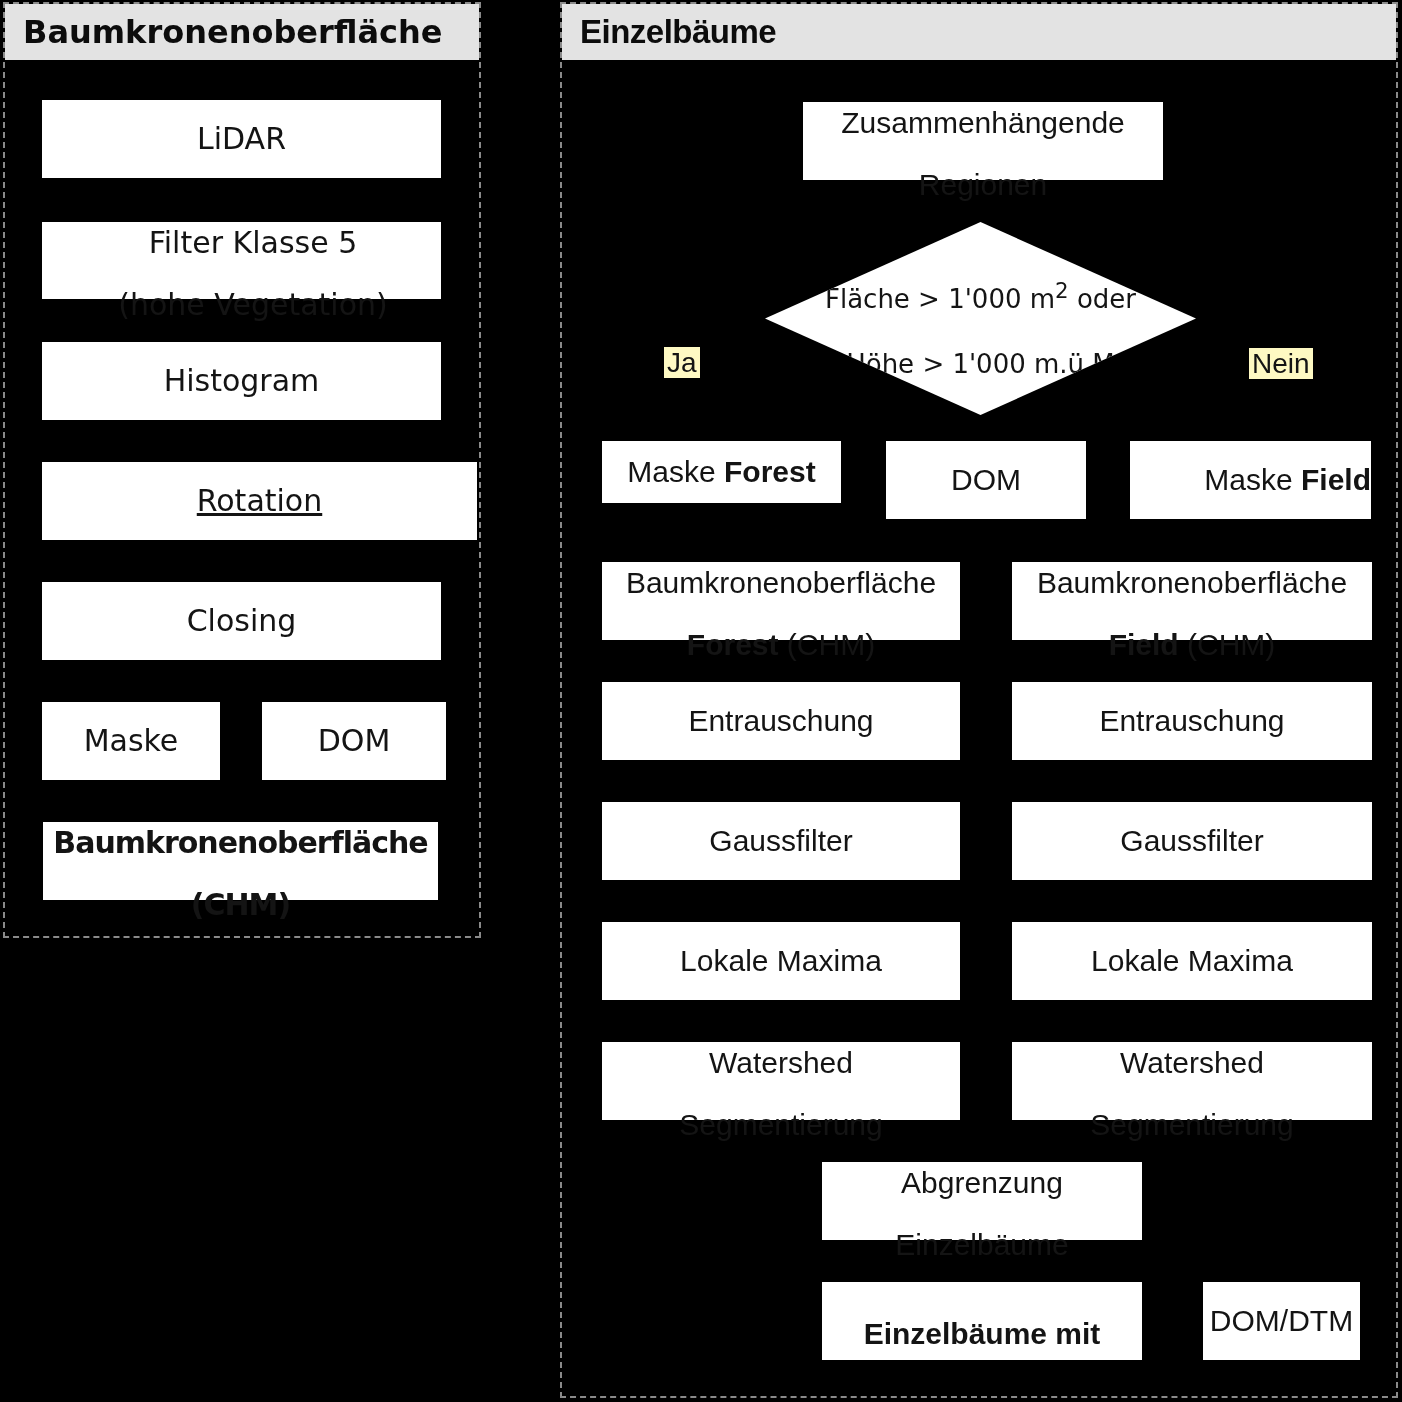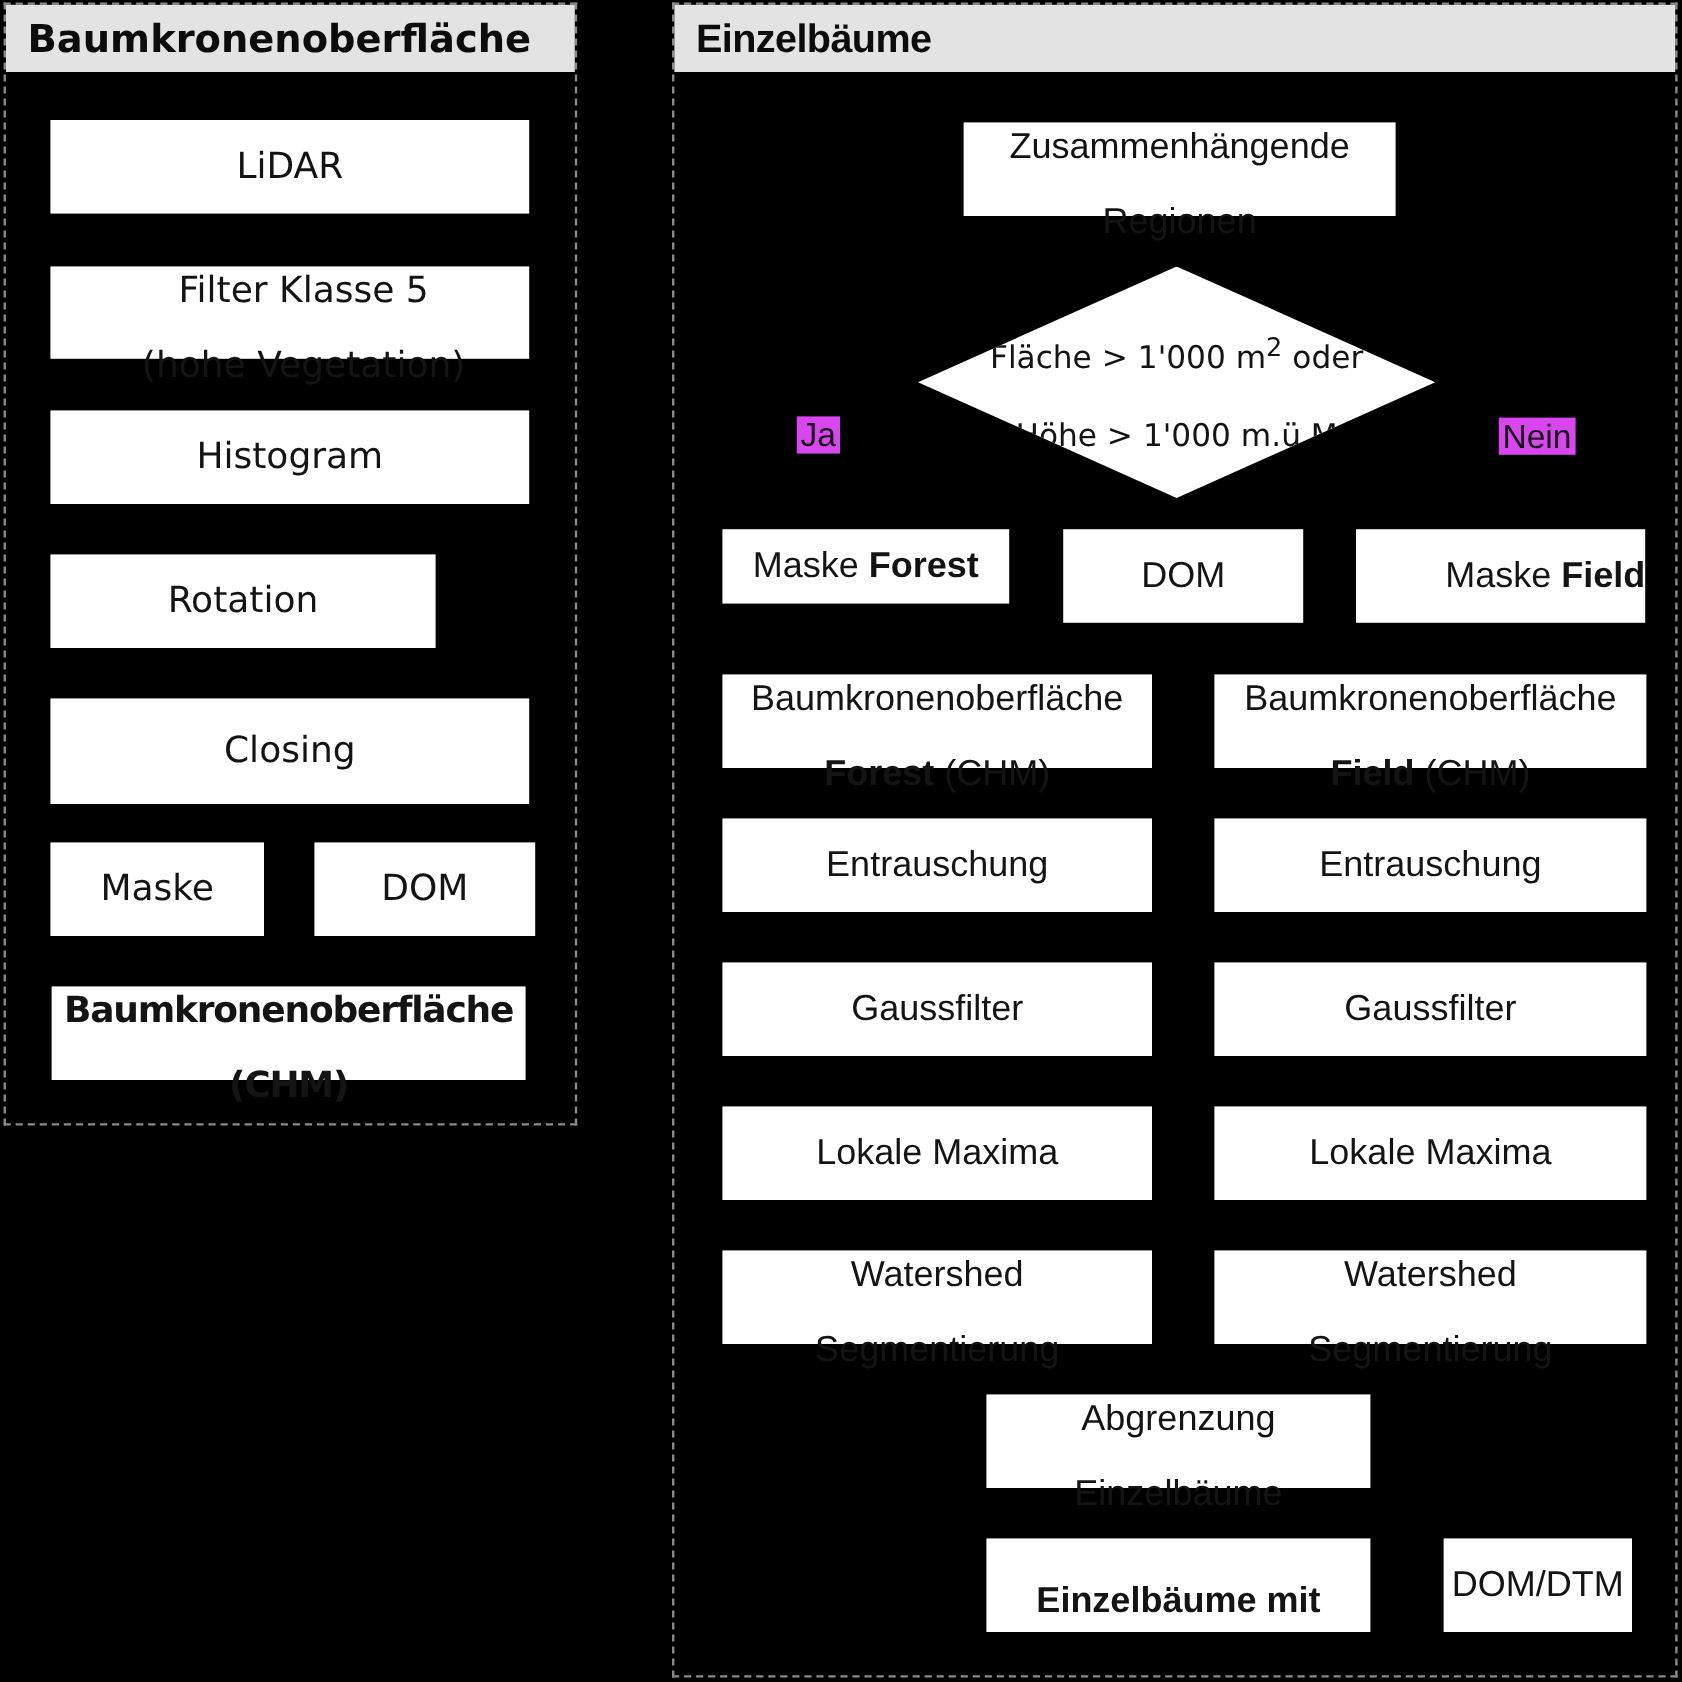--- a/index.html
+++ b/index.html
@@ -67,36 +67,36 @@
     font-size: 26px;
     line-height: 1.5;
   }
   .sup {
     font-size: 0.82em;
     position: relative;
     top: -0.45em;
   }
   .chip {
     position: absolute;
-    background: #d946ef;
+    background: #fef9c3;
     color: #141414;
     font-family: "Liberation Sans", sans-serif;
     font-size: 28px;
     line-height: 31px;
     padding: 0 3px;
   }
   #chip-ja   { left: 102px; top: 343px; }
   #chip-nein { left: 687px; top: 344px; }
 
   
   #lp-lidar     { left: 37px; top: 96px;  width: 399px; height: 78px; }
   #lp-filter    { left: 37px; top: 218px; width: 399px; height: 77px; padding-left: 23px; }
   #lp-histogram { left: 37px; top: 338px; width: 399px; height: 78px; }
-  #lp-rotation  { left: 37px; top: 458px; width: 321px; height: 78px; }
-  #lp-closing   { left: 37px; top: 578px; width: 399px; height: 88px; }
+  #lp-rotation  { left: 37px; top: 458px; width: 435px; height: 78px; text-decoration: underline; }
+  #lp-closing   { left: 37px; top: 578px; width: 399px; height: 78px; }
   #lp-maske     { left: 37px; top: 698px; width: 178px; height: 78px; }
   #lp-dom       { left: 257px; top: 698px; width: 184px; height: 78px; }
   #lp-chm       { left: 38px; top: 818px; width: 395px; height: 78px; }
 
   
   #rp-regionen   { left: 241px; top: 98px;   width: 360px; height: 78px; }
   #rp-maske-forest { left: 40px;  top: 437px; width: 239px; height: 62px; }
   #rp-dom        { left: 324px; top: 437px;  width: 200px; height: 78px; }
   #rp-maske-field{ left: 568px; top: 437px;  width: 241px; height: 78px; justify-content: flex-end; }
   #rp-chm-forest { left: 40px;  top: 558px;  width: 358px; height: 78px; }

